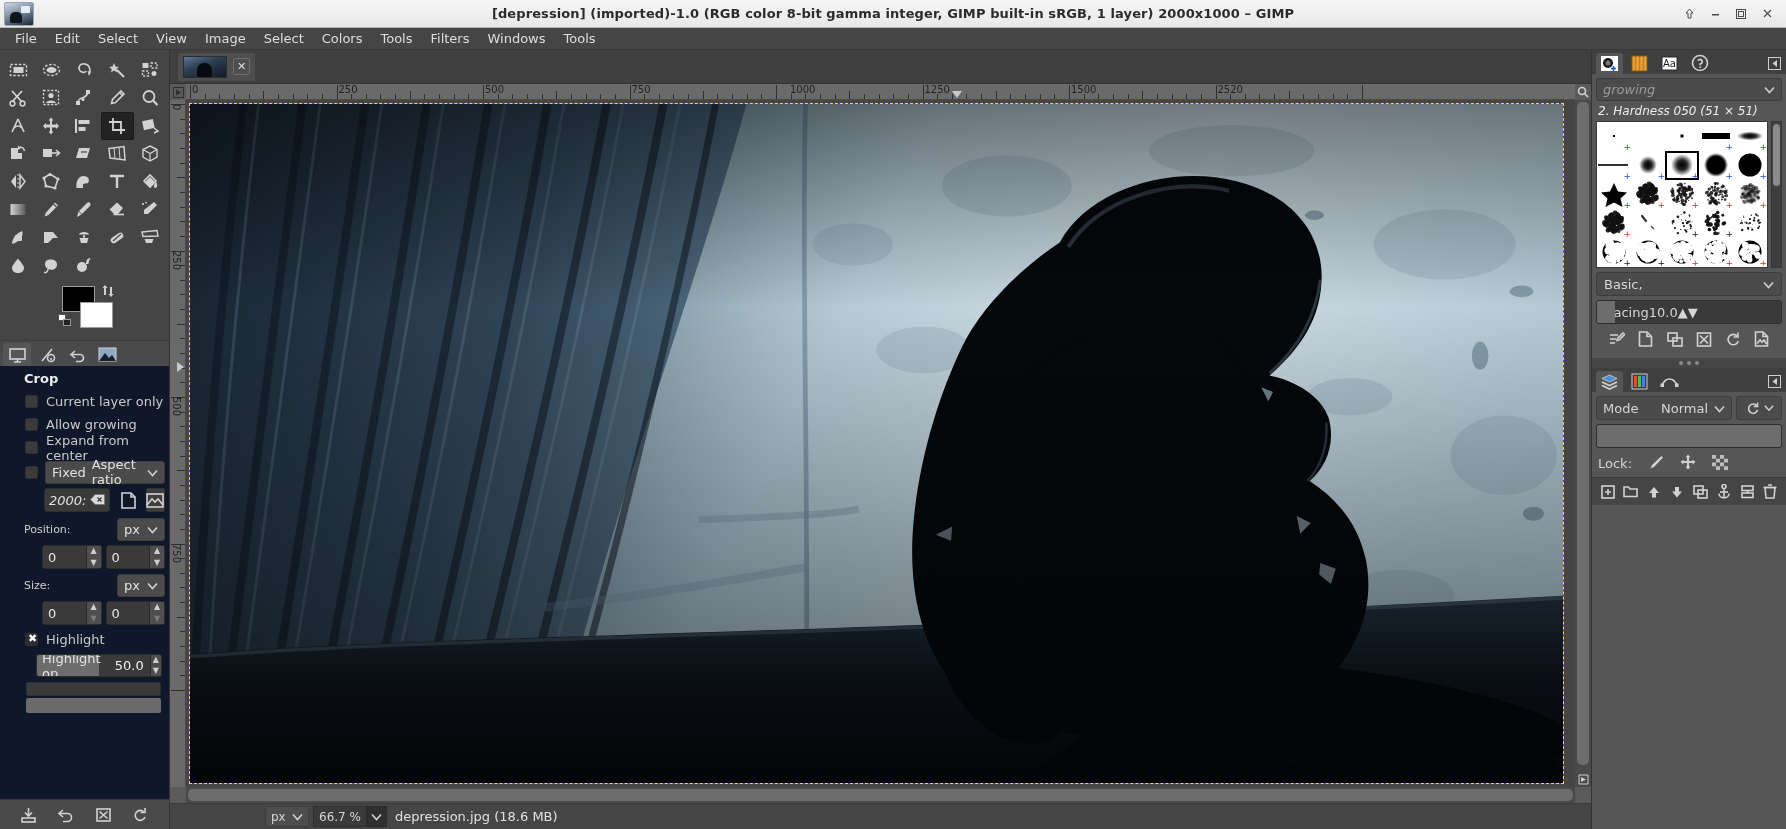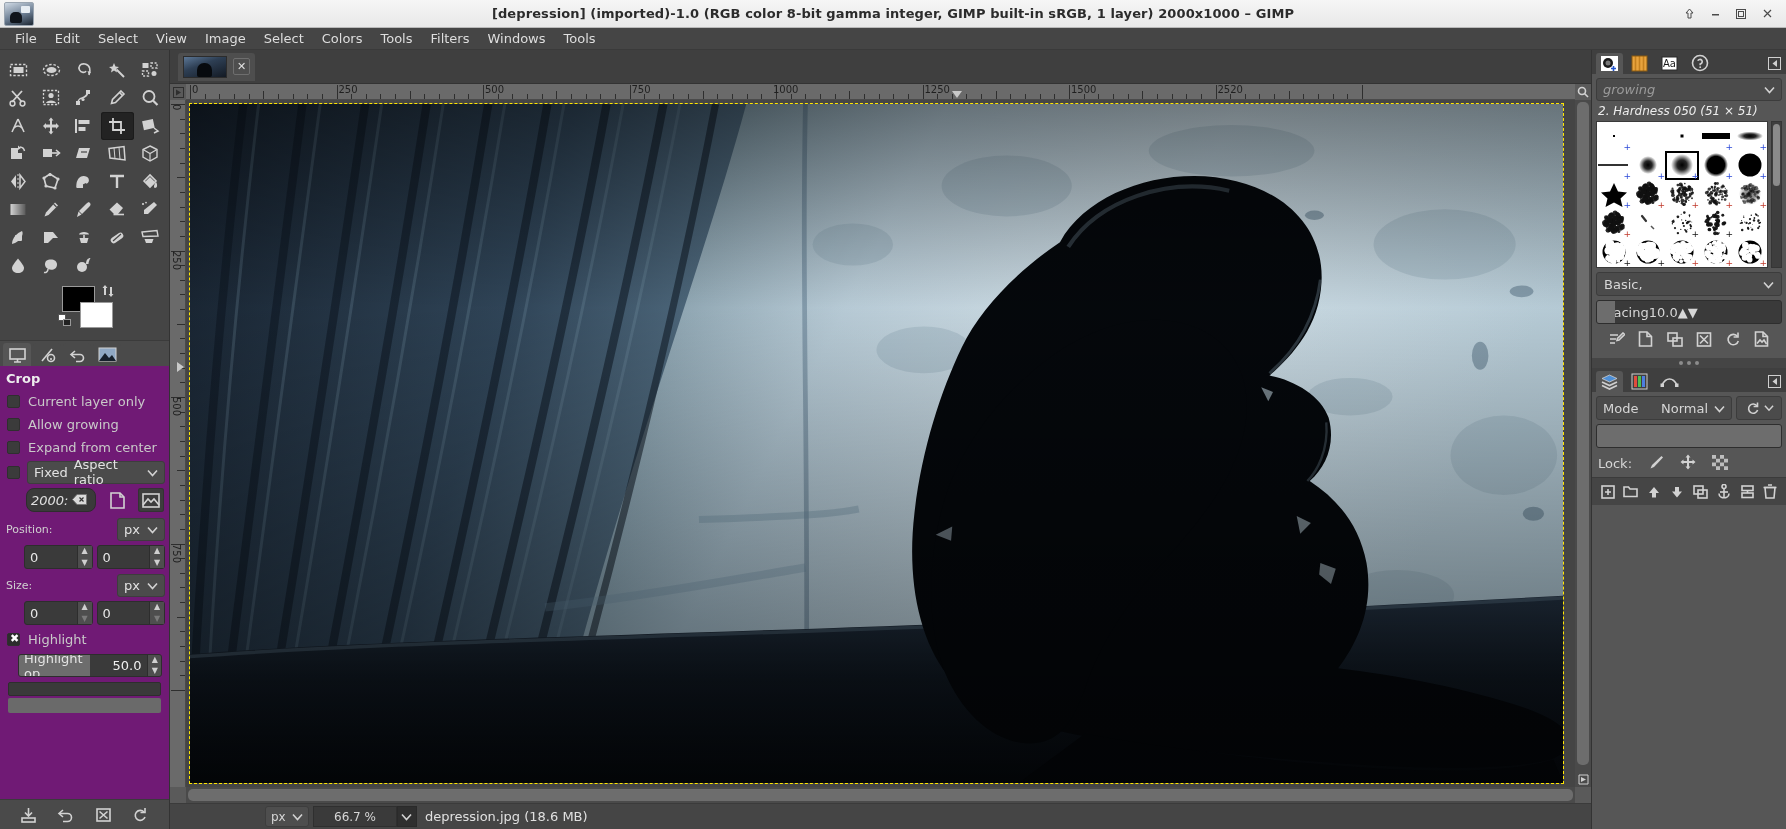--- a/index.html
+++ b/index.html
@@ -62,38 +62,38 @@
       border: 1px solid #9a9a9a; }
   .bgcolor { position: absolute; left: 80px; top: 18px; width: 33px; height: 26px; background: #fff;
       border: 1px solid #9a9a9a; }
   .swapicon { position: absolute; left: 101px; top: 0px; width: 14px; height: 14px; }
   .resetcolors { position: absolute; left: 58px; top: 30px; width: 14px; height: 14px; }
 
   .optstabs { height: 26px; display: flex; align-items: flex-end; background: #4a4a4a; border-top:1px solid #3b3b3b; padding-left:3px; gap:2px;}
   .optstab { width: 28px; height: 23px; display: flex; align-items: center; justify-content: center;
       background: #4a4a4a; border-radius: 3px 3px 0 0;}
   .optstab.active { background: #565656; }
-  .optsbody { flex: 1 1 auto; background: #701a75; padding: 3px 4px 0 4px; overflow: hidden; position: relative; }
+  .optsbody { flex: 1 1 auto; background: #0f172a; padding: 3px 4px 0 22px; overflow: hidden; position: relative; }
   .opts-title { font-weight: bold; font-size: 13px; color: #ededed; padding: 2px 0 4px 2px; }
 
   .chkrow { display: flex; align-items: center; height: 23px; gap: 8px; padding-left: 3px; }
   .chkbox { width: 13px; height: 13px; background: #3b3b3b; border: 1px solid #2f2f2f; border-radius: 2px; flex:0 0 13px; position: relative;}
   .chkbox.checked { background: #2c2c2c; }
   .chkbox.checked:after { content: "\2716"; position: absolute; left: 0; top: -2px; width: 13px; text-align: center;
       font-size: 11px; color: #fff; }
   .chklabel { color: #c9c9c9; font-size: 13px; }
 
   .fixedrow { display:flex; align-items:center; gap:7px; padding-left:3px; height:26px; }
   .combo { background: #4b4b4b; border: 1px solid #3d3d3d; border-radius: 3px; height: 23px;
       display: flex; align-items: center; padding: 0 6px; gap: 6px; font-size: 13px; color: #e2e2e2; }
   .combo .chev { margin-left: auto; }
   .aspectcombo { flex: 1 1 auto; }
 
   .ratiorow { display: flex; align-items: center; gap: 8px; padding-left: 22px; height: 30px; }
-  .ratiofield { width: 70px; height: 24px; background: #3a3a3a; border: 1px solid #2d2d2d; border-radius: 8px;
+  .ratiofield { width: 70px; height: 24px; background: #3a3a3a; border: 1px solid #2d2d2d; border-radius: 3px;
      display: flex; align-items: center; padding: 0 4px; font-style: italic; font-size: 13px; color: #e0e0e0; gap:4px;}
   .iconbtn { width: 26px; height: 24px; display: flex; align-items: center; justify-content: center; border-radius: 3px; }
   .iconbtn.pressed { background: #3d3d3d; box-shadow: inset 0 0 0 1px #333; }
 
   .labelrow { display: flex; align-items: center; height: 28px; padding-left: 2px; }
   .labelrow .lbl { font-size: 11px; color: #d0d0d0; }
   .unitcombo { margin-left: auto; width: 48px; }
 
   .spinrow { display: flex; gap: 4px; padding-left: 20px; height: 28px; align-items: center; }
   .spin { flex: 1 1 0; height: 24px; background: #3a3a3a; border: 1px solid #2d2d2d; border-radius: 3px;
@@ -158,21 +158,21 @@
   .scroll-h { background: #4a4a4a; position: relative; }
   .scroll-v .thumb { position: absolute; left: 2px; right: 2px; top: 2px; bottom: 22px; background: #6d6d6d; border-radius: 5px;}
   .scroll-h .thumb { position: absolute; top: 2px; bottom: 2px; left: 2px; right: 2px; background: #6d6d6d; border-radius: 5px;}
   .navbtn { position:absolute; bottom:0; left:0; width:16px; height:16px; display:flex;align-items:center;justify-content:center;}
 
   .statusbar { height: 26px; flex: 0 0 26px; background: #454545; display: flex; align-items: center;
       padding-left: 95px; gap: 0px; border-top: 1px solid #3b3b3b; }
   .sb-unit { height: 21px; min-width: 44px; background: #4e4e4e; border: 1px solid #3d3d3d; border-radius: 3px;
      display: flex; align-items: center; gap: 6px; padding: 0 5px; font-size: 12px; }
   .sb-zoom { height: 21px; background: #3a3a3a; border:1px solid #2f2f2f; display:flex; align-items:center;
-     padding: 0 20px; font-size: 12px; margin-left: 4px; }
+     padding: 0 5px; font-size: 12px; margin-left: 4px; }
   .sb-zoomchev { height: 21px; width: 20px; background: #2f2f2f; border:1px solid #2a2a2a; display:flex;
      align-items:center; justify-content:center; }
   .sb-text { margin-left: 8px; font-size: 13px; color: #e0e0e0; }
 
   
   .rightdock { width: 195px; flex: 0 0 195px; background: #454545; display: flex; flex-direction: column;
      border-left: 1px solid #333; }
   .dockhdr { height: 24px; display: flex; align-items: center; gap: 3px; padding: 2px 4px 0 4px; background:#3f3f3f;}
   .dtab { width: 27px; height: 21px; display: flex; align-items: center; justify-content: center; border-radius: 3px 3px 0 0;}
   .dtab.active { background: #565656; }
@@ -822,21 +822,21 @@
             <div class="rt mid" style="left: 1102.75px;"></div>
             <div class="rt minor" style="left: 1117.4px;"></div>
             <div class="rt minor" style="left: 1132.05px;"></div>
             <div class="rt minor" style="left: 1146.7px;"></div>
             <div class="rt minor" style="left: 1161.35px;"></div>
             <div class="rt major" style="left: 1176px;"></div>
             <div class="rlabel" style="left: 4px;">0</div>
             <div class="rlabel" style="left: 150.5px;">250</div>
             <div class="rlabel" style="left: 297px;">500</div>
             <div class="rlabel" style="left: 443.5px;">750</div>
-            <div class="rlabel" style="left: 585px;">1000</div>
+            <div class="rlabel" style="left: 602px;">1000</div>
             <div class="rlabel" style="left: 736.5px;">1250</div>
             <div class="rlabel" style="left: 883px;">1500</div>
             <div class="rlabel" style="left: 1029.5px;">2520</div>
             <div class="rmark" style="left: 765.8px;"></div>
           </div>
         <div class="corner">
           <svg width="12" height="12" viewBox="0 0 12 12">
               <circle cx="5" cy="5" r="3.5" class="i-s"></circle>
               <path d="M7.5 7.5 L11 11" class="i-s"></path>
             </svg>

